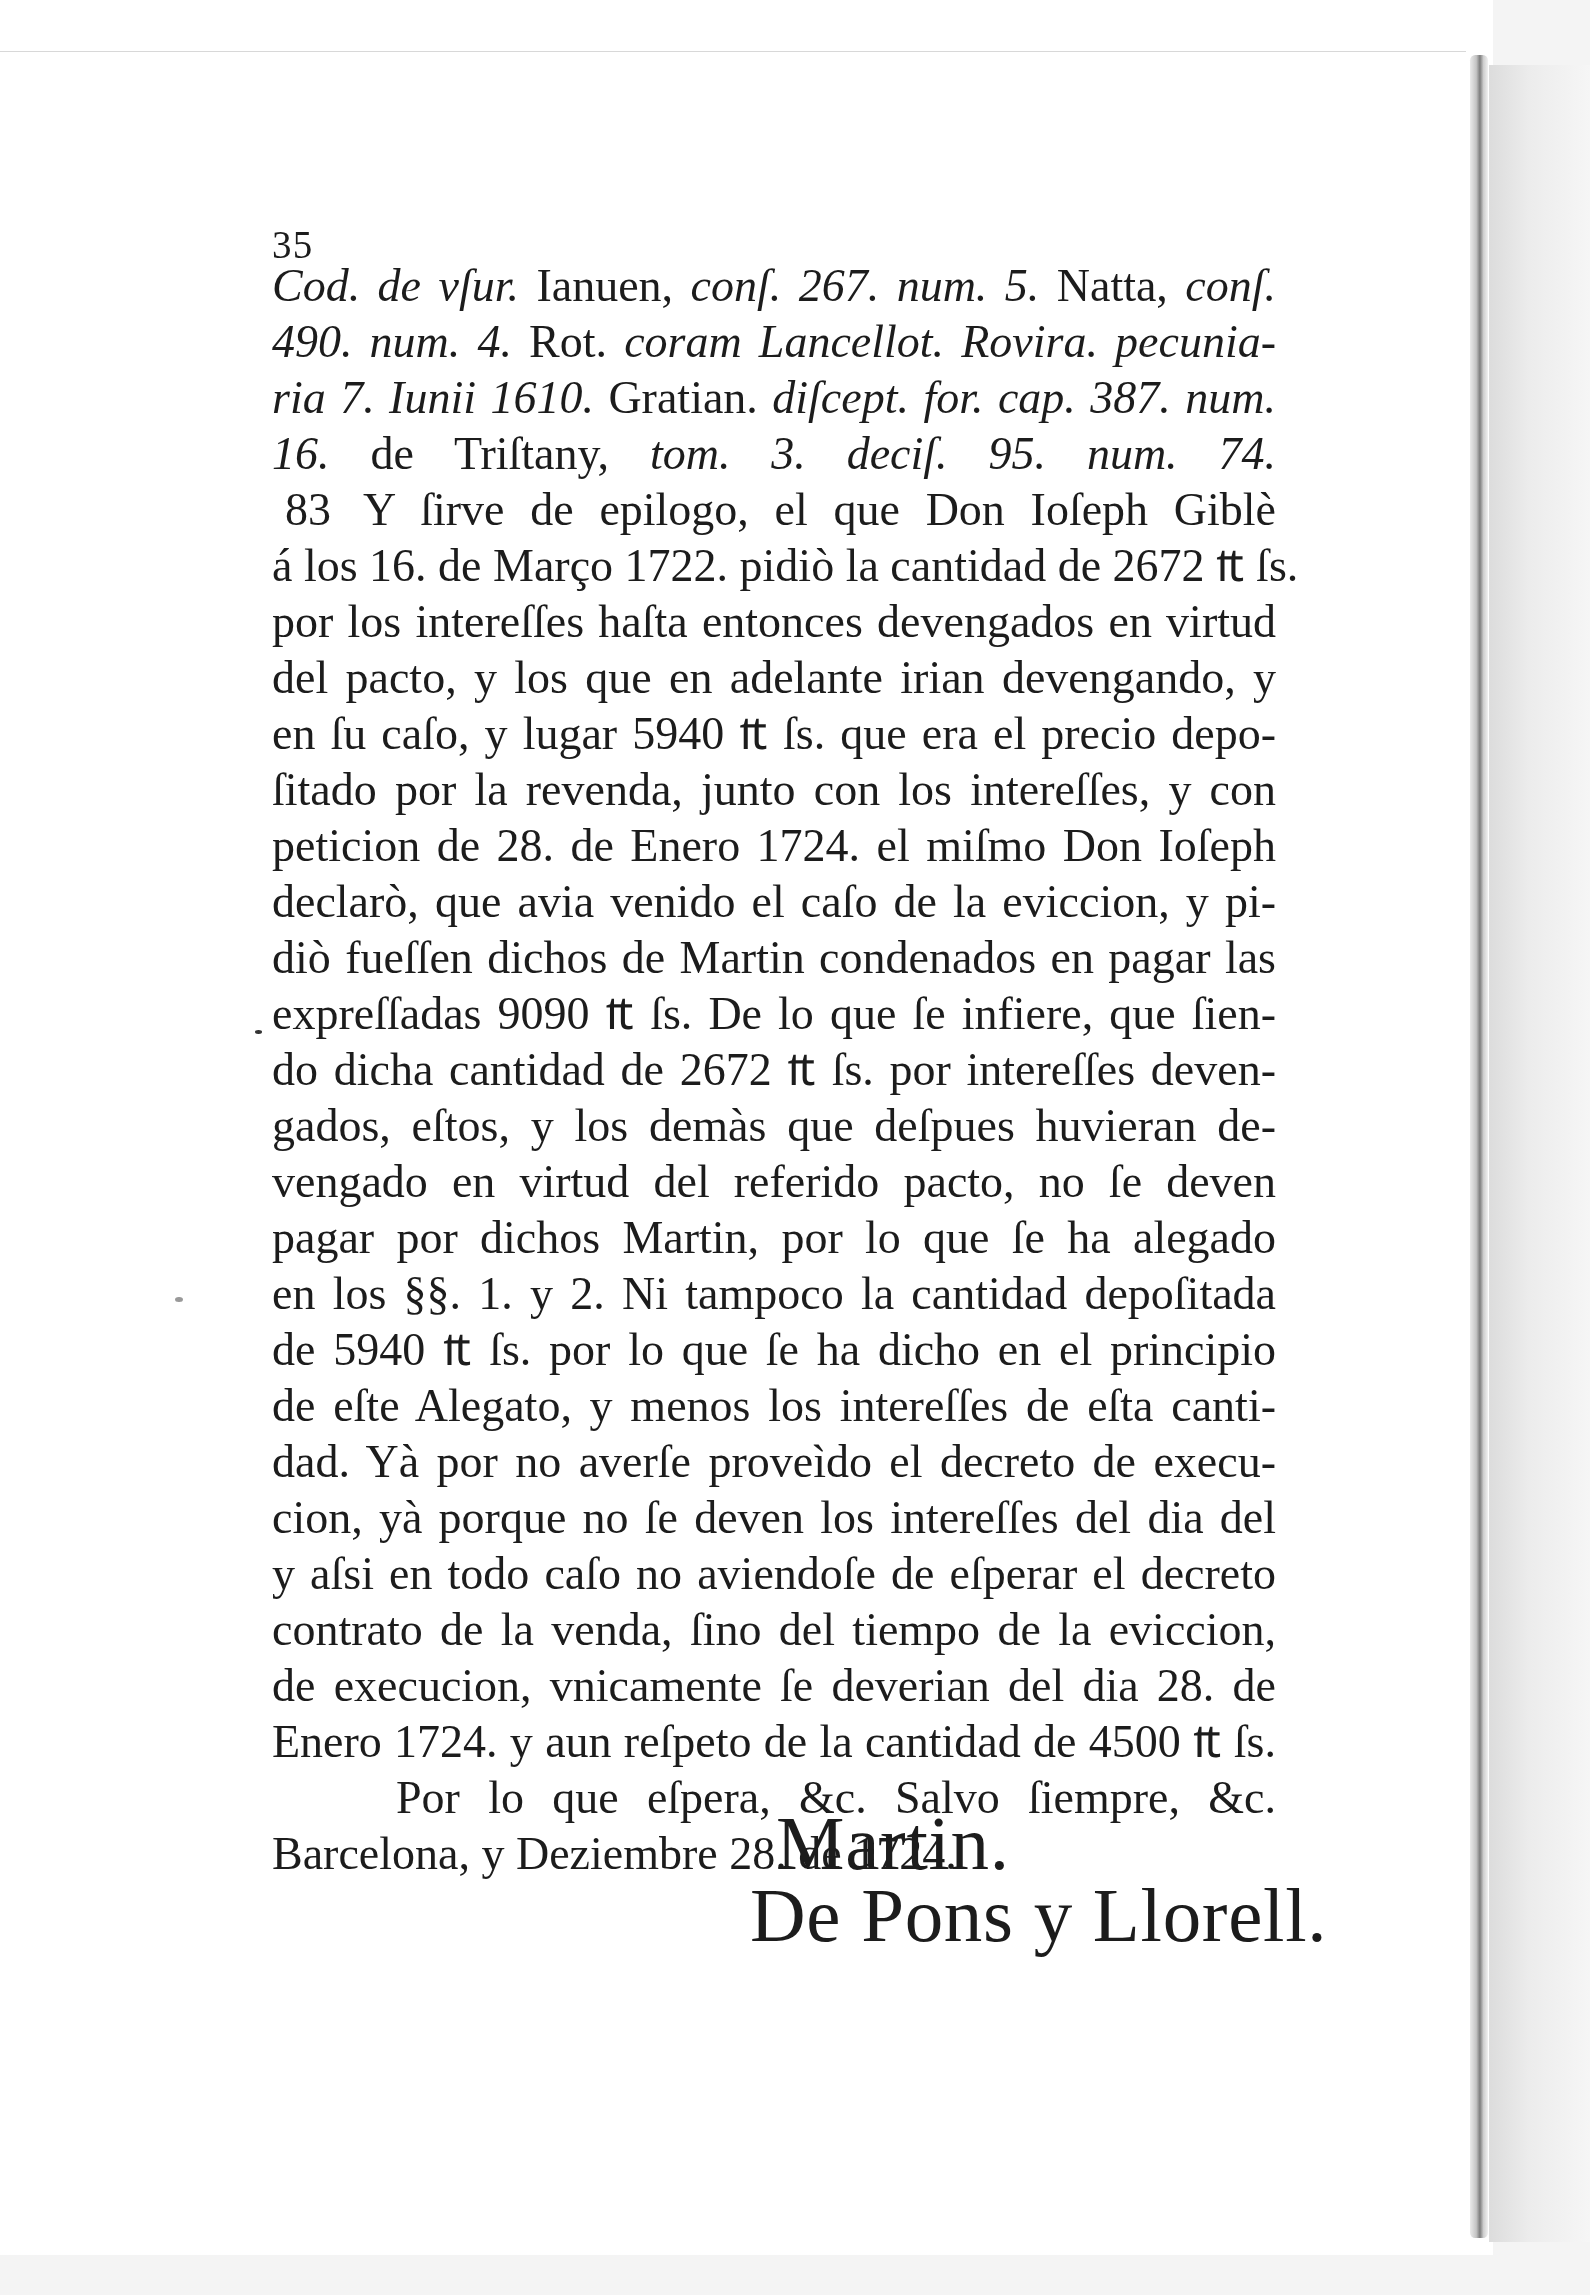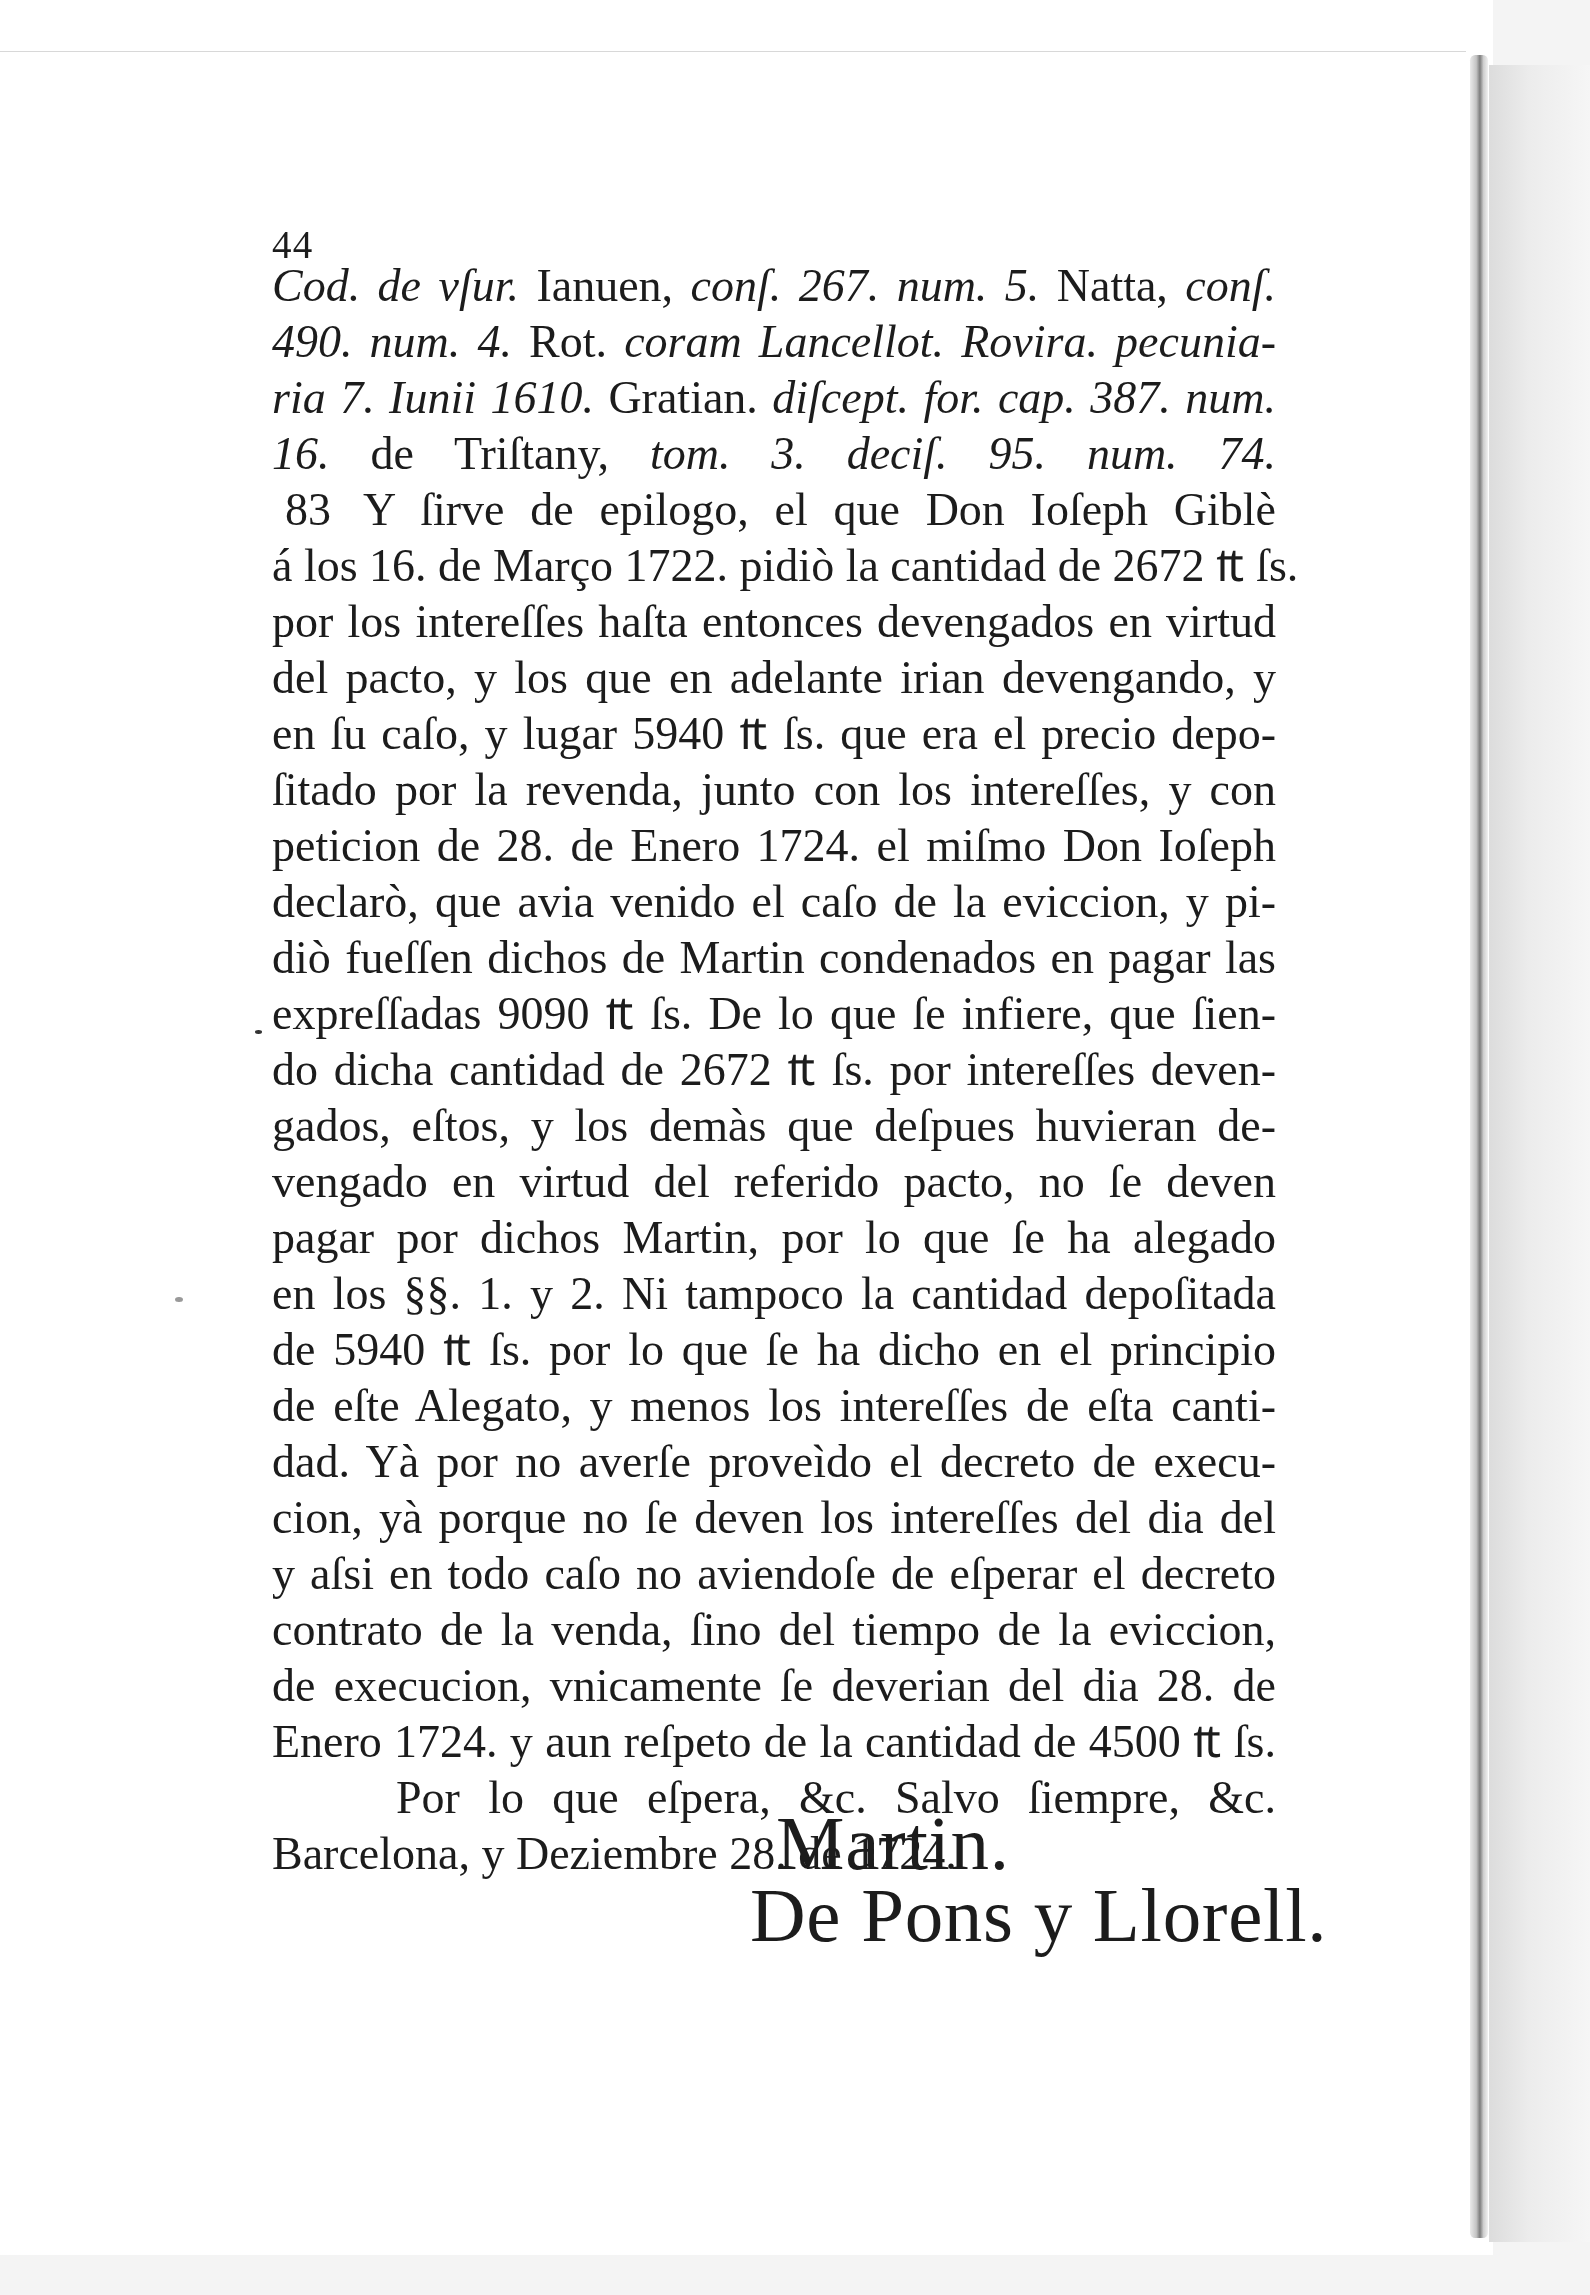--- a/index.html
+++ b/index.html
@@ -108,21 +108,21 @@
     }
   </style>
 </head>
 <body>
 
 <div class="page"></div>
 <div class="top-edge"></div>
 <div class="binding-edge"></div>
 <div class="shadow-right"></div>
 
-<div class="page-number">44</div>
+<div class="page-number">35</div>
 
 <div class="text-block">
   <div style="height:36px"></div>
   <div class="refs" id="refs">
       <div class="line"><span class="it">Cod. de vſur. </span><span>Ianuen, </span><span class="it">conſ. 267. num. 5. </span><span>Natta, </span><span class="it">conſ.</span></div>
       <div class="line"><span class="it">490. num. 4. </span><span>Rot. </span><span class="it">coram Lancellot. Rovira. pecunia-</span></div>
       <div class="line"><span class="it">ria 7. Iunii 1610. </span><span>Gratian. </span><span class="it">diſcept. for. cap. 387. num.</span></div>
       <div class="line"><span class="it">16. </span><span>de Triſtany, </span><span class="it">tom. 3. deciſ. 95. num. 74.</span></div>
     </div>
   <div class="body-text" id="para">

